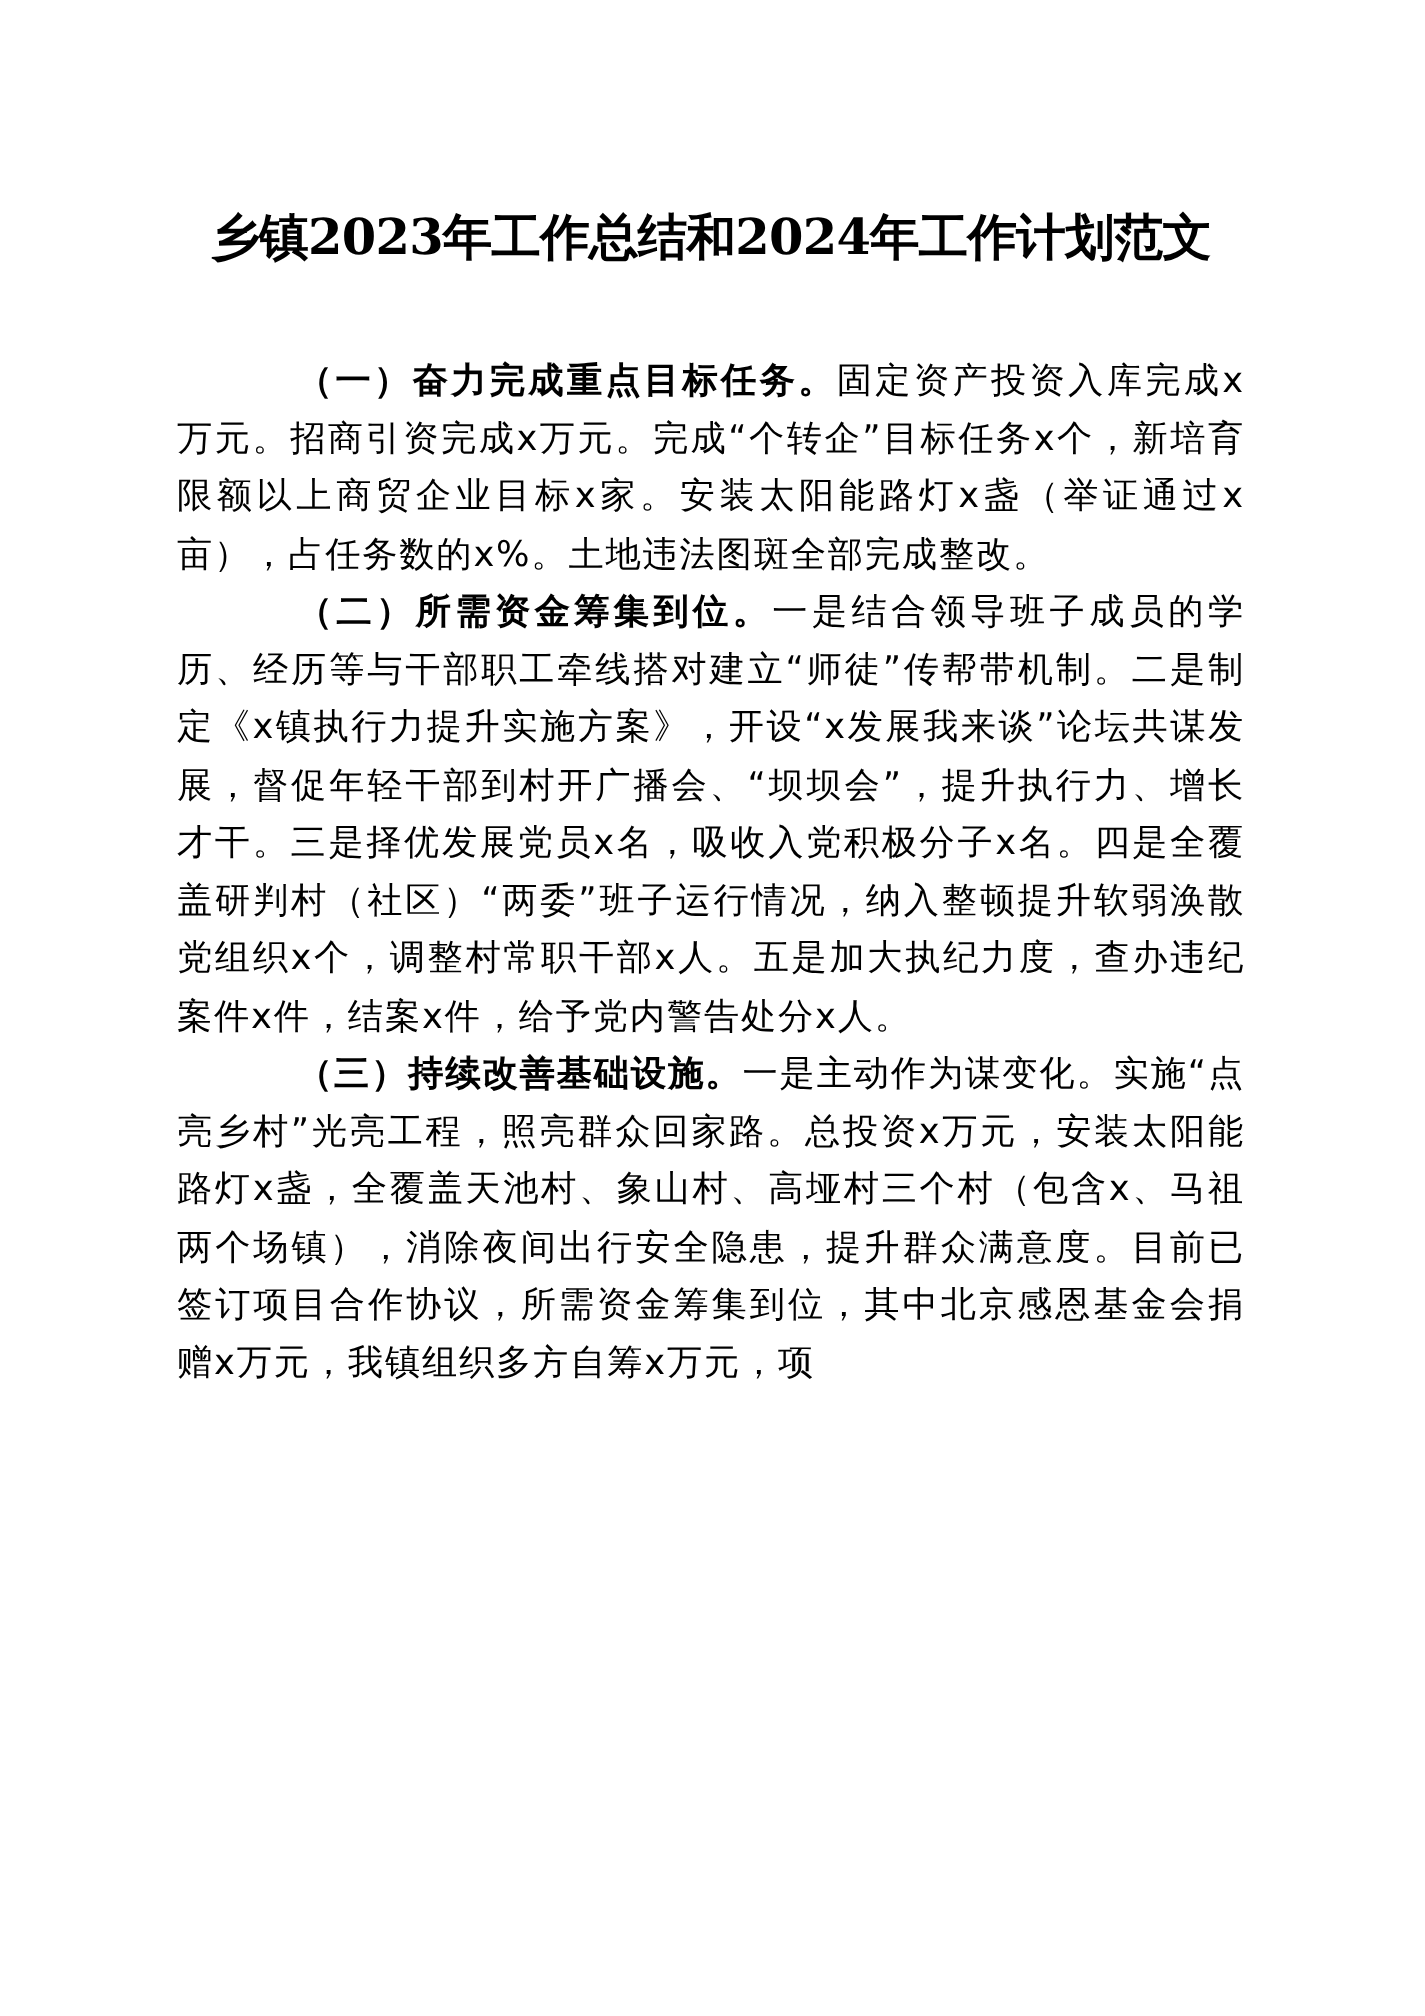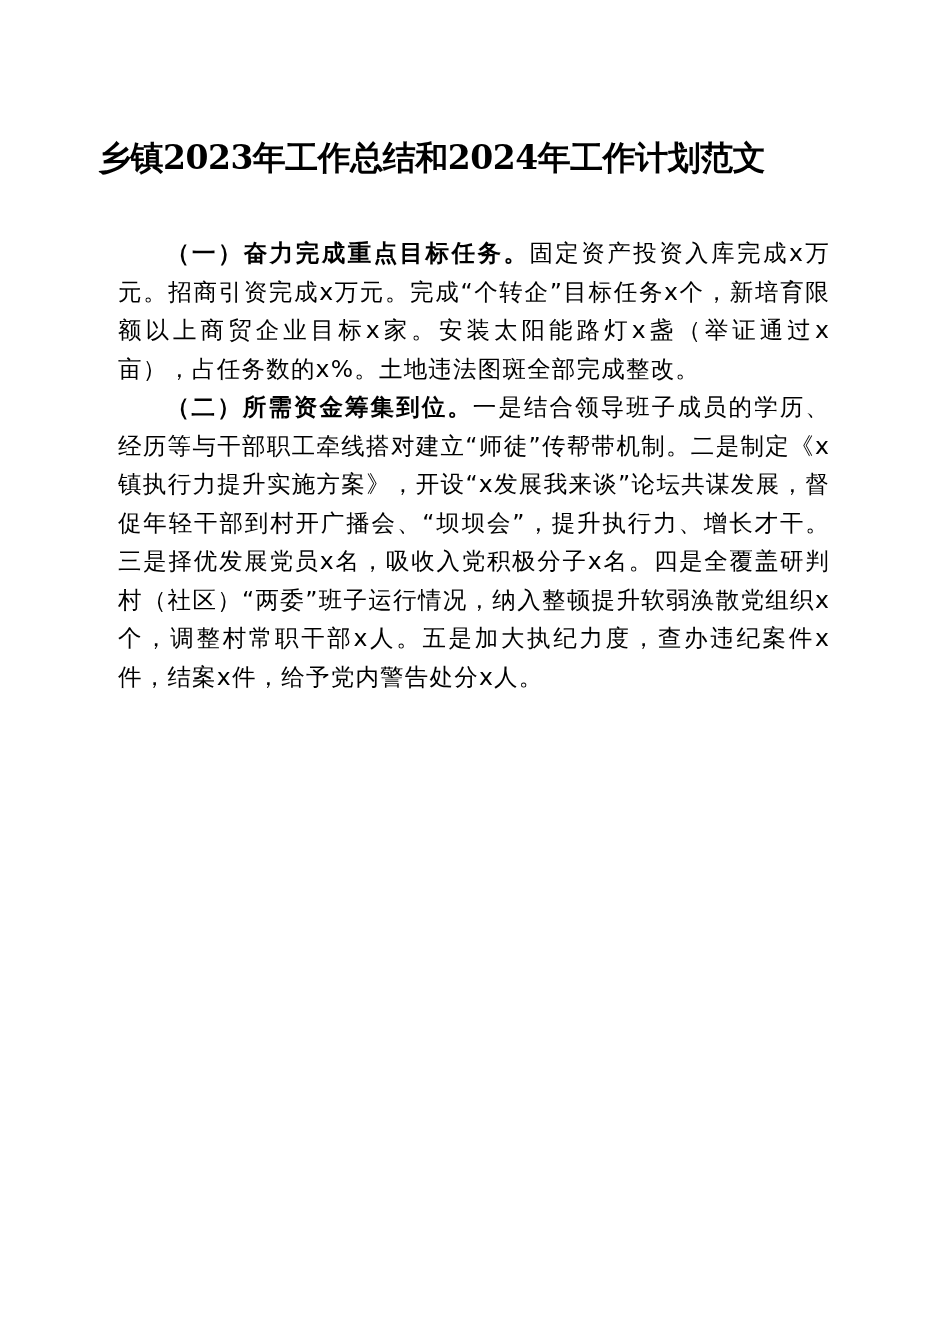--- a/index.html
+++ b/index.html
@@ -1,41 +1,42 @@
 <!DOCTYPE html>
 <html><head>
   <meta charset="utf-8">
   <style>
     html, body { margin: 0; padding: 0; background: #ffffff; }
     body { width: 950px; height: 1344px; position: relative; overflow: hidden; color: #000; }
     .page { position: absolute; left: 118px; top: 0; width: 712px; }
     .title {
       position: absolute; left: -20px; top: 136px; width: 752px;
-      text-align: left;
+      text-align: center;
       font-family: "DejaVu Serif", serif; font-weight: bold;
       font-size: 33px; letter-spacing: -0.5px; line-height: 44px;
       white-space: nowrap;
     }
     .body {
       position: absolute; left: 0; top: 234px; width: 712px;
       font-family: "DejaVu Sans", sans-serif;
       font-size: 23.5px; line-height: 38.5px;
       text-align: justify; text-justify: inter-character;
       letter-spacing: 1.2px;
     }
     .heading1 { margin: 0; text-indent: 48px; font-family: "Liberation Sans", sans-serif; letter-spacing: 0; font-size: 24px; }
     .para { margin: 0; text-indent: 48px; }
-    .lead { font-weight: bold; }
+    .lead { font-weight: bold; margin-left: 32px; }
   </style>
 </head>
 <body>
 
 <div class="page">
   <div class="title">乡镇2023年工作总结和2024年工作计划范文</div>
 
   <div class="body">
 
     <p class="para"><span class="lead">（一）奋力完成重点目标任务。</span><span>固定资产投资入库完成x万元。招商引资完成x万元。完成“个转企”目标任务x个，新培育限额以上商贸企业目标x家。安装太阳能路灯x盏（举证通过x亩），占任务数的x%。土地违法图斑全部完成整改。</span></p>
 
     <p class="para"><span class="lead">（二）所需资金筹集到位。</span><span>一是结合领导班子成员的学历、经历等与干部职工牵线搭对建立“师徒”传帮带机制。二是制定《x镇执行力提升实施方案》，开设“x发展我来谈”论坛共谋发展，督促年轻干部到村开广播会、“坝坝会”，提升执行力、增长才干。三是择优发展党员x名，吸收入党积极分子x名。四是全覆盖研判村（社区）“两委”班子运行情况，纳入整顿提升软弱涣散党组织x个，调整村常职干部x人。五是加大执纪力度，查办违纪案件x件，结案x件，给予党内警告处分x人。</span></p>
 
+    <p class="para"><span class="lead">（三）持续改善基础设施。</span><span>一是主动作为谋变化。实施“点亮乡村”光亮工程，照亮群众回家路。总投资x万元，安装太阳能路灯x盏，全覆盖天池村、象山村、高垭村三个村（包含x、马祖两个场镇），消除夜间出行安全隐患，提升群众满意度。目前已签订项目合作协议，所需资金筹集到位，其中北京感恩基金会捐赠x万元，我镇组织多方自筹x万元，项</span></p>
   </div>
 </div>
 
 </body></html>

